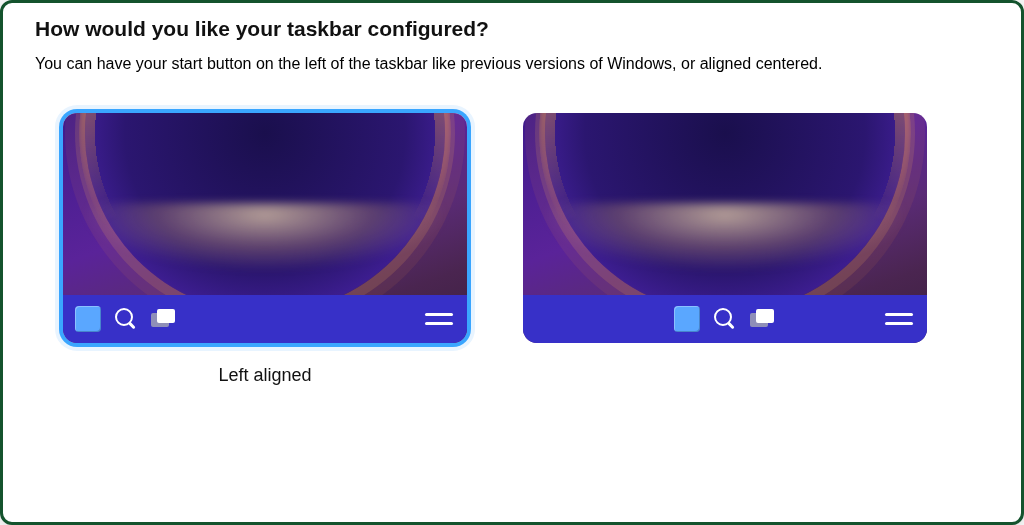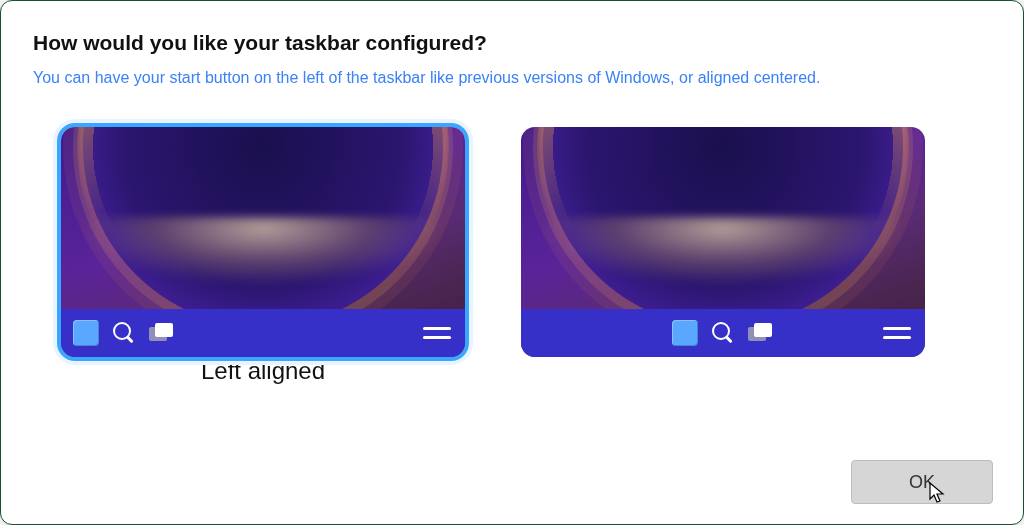--- a/index.html
+++ b/index.html
@@ -7,37 +7,37 @@
     font-family: "Segoe UI", Arial, sans-serif;
     background:#f5f5f5;
     display:flex;
     align-items:center;
     justify-content:center;
   }
   .window{
     width:1024px;
     height:525px;
     background:#ffffff;
-    border:1px solid #14532d;
+    border:3px solid #14532d;
     border-radius:12px;
     box-shadow:0 2px 6px rgba(0,0,0,.08);
     box-sizing:border-box;
-    padding:30px 32px 20px 32px;
+    padding:14px 32px 20px 32px;
     position:relative;
     color:#111;
   }
   .title{
     font-size:21px;
     font-weight:600;
     margin:0 0 14px 0;
   }
   .subtitle{
     font-size:16px;
     margin:2px 0 40px 0;
-    color:#3b82f6;
+    color:#000000;
   }
   .options{
     display:flex;
     gap:56px;
     justify-content:flex-start;
     padding:0 28px;
   }
   .option{
     display:flex;
     flex-direction:column;
@@ -159,21 +159,22 @@
     flex-direction:column;
     gap:6px;
     align-items:flex-end;
   }
   .tray-line{
     width:28px;height:3px;
     background:#fff;
     border-radius:2px;
   }
   .option-label{
-    font-size:24px;
+    margin-top:22px;
+    font-size:18px;
     color:#111;
   }
   .ok-bar{
     position:absolute;
     right:30px;
     bottom:20px;
   }
   .ok-btn{
     width:140px;
     height:42px;
@@ -238,22 +239,14 @@
           <div class="tray">
             <div class="tray-line"></div>
               <div class="tray-line"></div>
           </div>
         </div>
       </div>
     </div>
 
   </div>
 
-  <div class="ok-bar">
-    <div class="ok-btn">
-      <span>OK</span>
-      <svg class="cursor" viewBox="0 0 20 24">
-        <path d="M2 2 L2 18 L6 14 L9 21 L12 20 L9 13 L15 13 Z" fill="#ffffff" stroke="#000" stroke-width="1.2"></path>
-      </svg>
-    </div>
-  </div>
 
 </div>
 
 </body></html>

